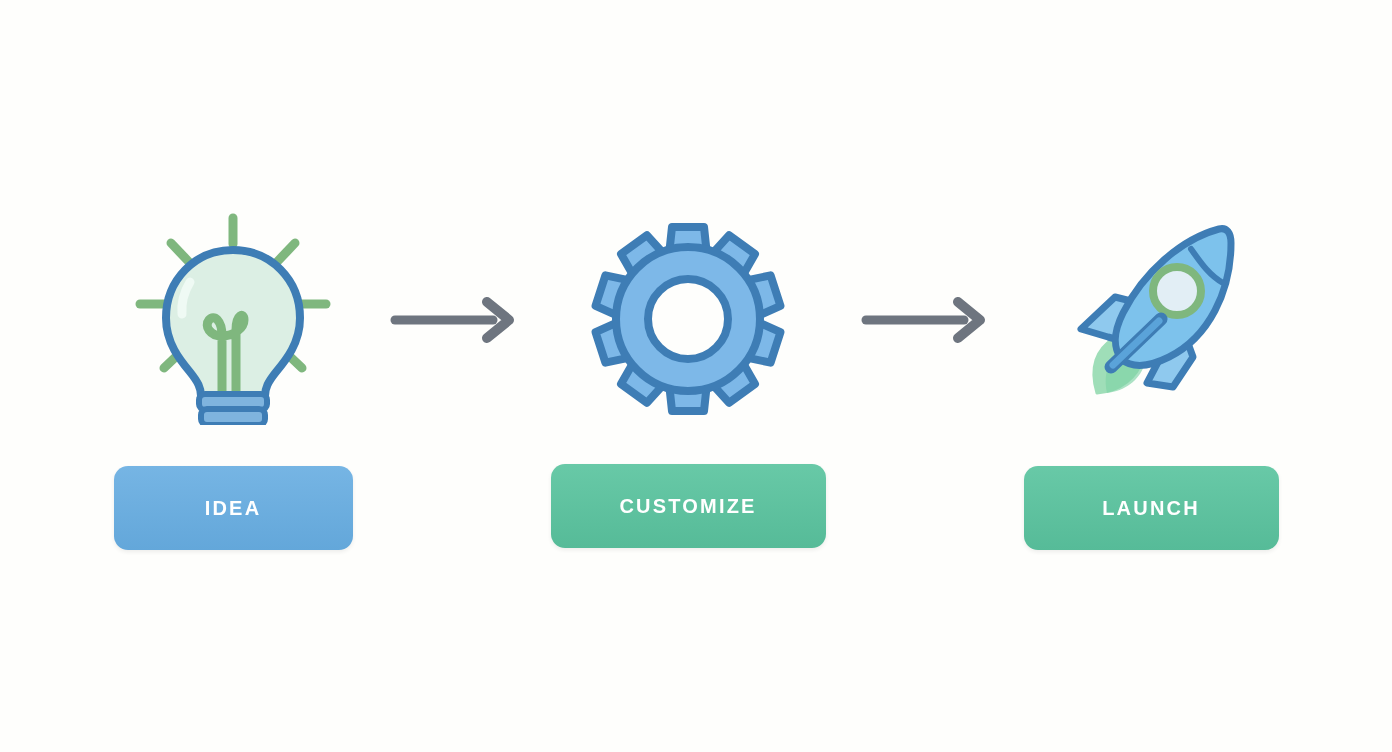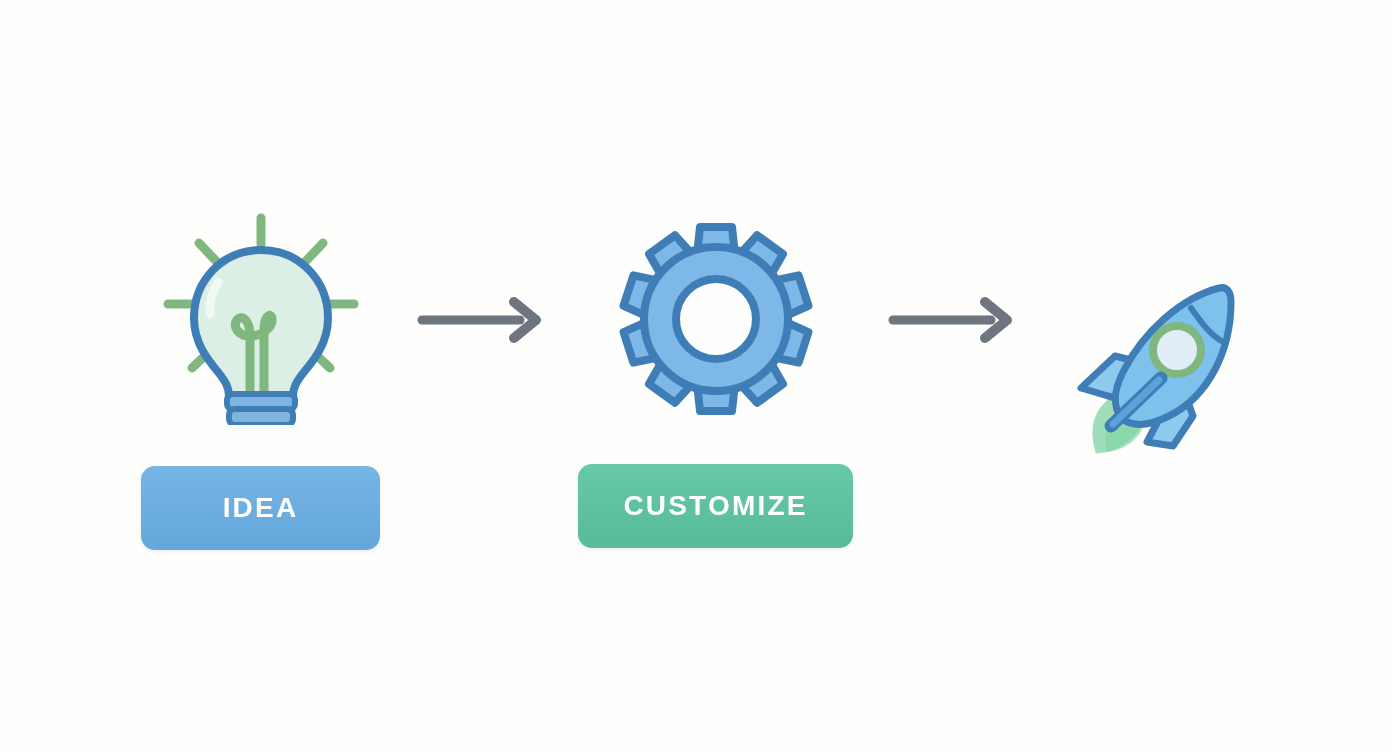--- a/index.html
+++ b/index.html
@@ -36,21 +36,21 @@
     justify-content: center;
   }
   .label-btn {
     margin-top: 34px;
     height: 84px;
     border-radius: 14px;
     display: flex;
     align-items: center;
     justify-content: center;
     color: #ffffff;
-    font-size: 28px;
+    font-size: 20px;
     font-weight: bold;
     letter-spacing: 2.2px;
     box-shadow: 0 2px 4px rgba(0,0,0,0.07);
     border: none;
     cursor: pointer;
     padding: 16px 34px;
     box-sizing: border-box;
     font-family: "Liberation Sans", sans-serif;
   }
   .btn-idea {
@@ -159,15 +159,16 @@
         <path d="M56 176 C 52 156 58 141 70 133 C 77 142 85 147 93 149 C 88 163 74 174 56 176 Z" fill="#7fd3a6" opacity="0.65"></path>
         <path d="M64 80 L 30 112 L 57 120 L 72 124 L 88 86 Z" fill="#8fc9ee" stroke="#3e7db5" stroke-width="7" stroke-linejoin="round"></path>
         <path d="M116 128 L 96 166 L 122 170 L 142 140 L 134 118 Z" fill="#8fc9ee" stroke="#3e7db5" stroke-width="7" stroke-linejoin="round"></path>
         <path d="M168 12 C 130 22 92 56 72 96 C 62 116 62 130 70 142 C 82 152 98 150 118 140 C 158 120 180 74 180 26 C 180 16 176 10 168 12 Z" fill="#7dc2ec" stroke="#3e7db5" stroke-width="7" stroke-linejoin="round"></path>
         <path d="M140 32 C 150 46 158 58 172 66" fill="none" stroke="#3e7db5" stroke-width="6" stroke-linecap="round"></path>
         <circle cx="126" cy="74" r="24" fill="#e2eef5" stroke="#7fb77e" stroke-width="8"></circle>
         <path d="M60 150 L 110 102" stroke="#3e7db5" stroke-width="13" stroke-linecap="round"></path>
         <path d="M62 148 L 108 104" stroke="#5aa3d9" stroke-width="7" stroke-linecap="round"></path>
       </svg>
     </div>
+    <button class="label-btn btn-launch">LAUNCH</button>
   </div>
 
 </div>
 
 </body></html>

